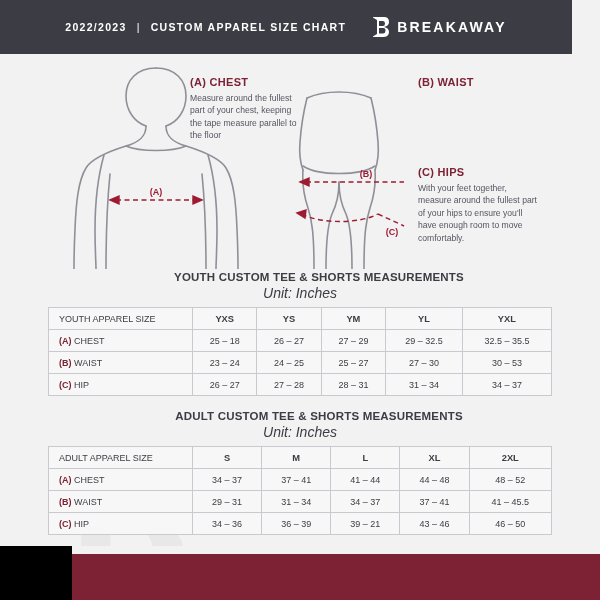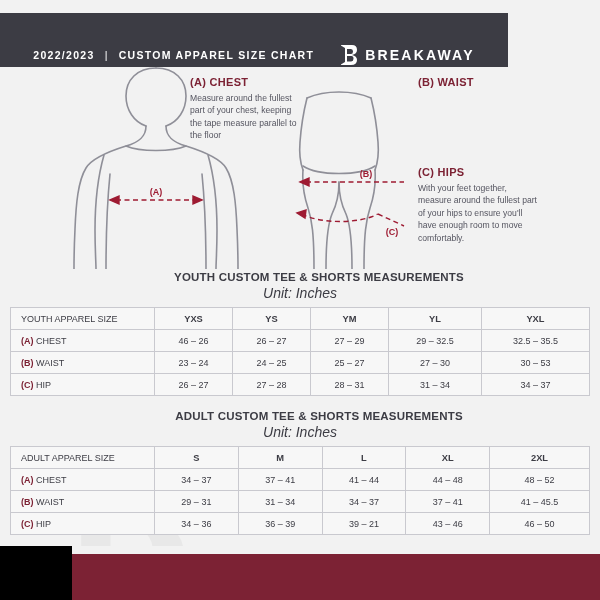--- a/index.html
+++ b/index.html
@@ -16,26 +16,26 @@
   .page {
     position: relative;
     width: 600px;
     height: 600px;
     background: #f2f2f2;
     box-sizing: border-box;
   }
   
   .header-band {
     position: absolute;
-    top: 13px; left: 0;
-    width: 508px;
+    top: 0; left: 0;
+    width: 572px;
     height: 54px;
     background: #3c3c44;
     display: flex;
-    align-items: flex-end;
+    align-items: center;
     justify-content: center;
   }
   .header-inner {
     display: flex;
     align-items: center;
     gap: 10px;
     color: #ffffff;
   }
   .header-title {
     font-size: 10.5px;
@@ -156,21 +156,21 @@
   .tbl-sub {
     text-align: center;
     font-size: 14px;
     color: #3c3c44;
     font-style: italic;
     margin-top: 2px;
     margin-bottom: 6px;
   }
   table {
     border-collapse: collapse;
-    width: 580px;
+    width: 504px;
     margin: 0 auto;
     background: #f7f7f7;
   }
   th, td {
     border: 1px solid #c9c9cf;
     font-size: 9px;
     color: #3c3c44;
     height: 21px;
     text-align: center;
     padding: 0 4px;
@@ -307,21 +307,21 @@
             <th>YL</th>
             <th>YXL</th>
           </tr>
         </thead>
         <tbody>
           <tr>
             <td class="rowhead">
               <span class="lbl">(A) </span>
               <span class="nm">CHEST</span>
             </td>
-            <td>46 – 26</td>
+            <td>25 – 18</td>
             <td>26 – 27</td>
             <td>27 – 29</td>
             <td>29 – 32.5</td>
             <td>32.5 – 35.5</td>
           </tr>
           <tr>
             <td class="rowhead">
               <span class="lbl">(B) </span>
               <span class="nm">WAIST</span>
             </td>

